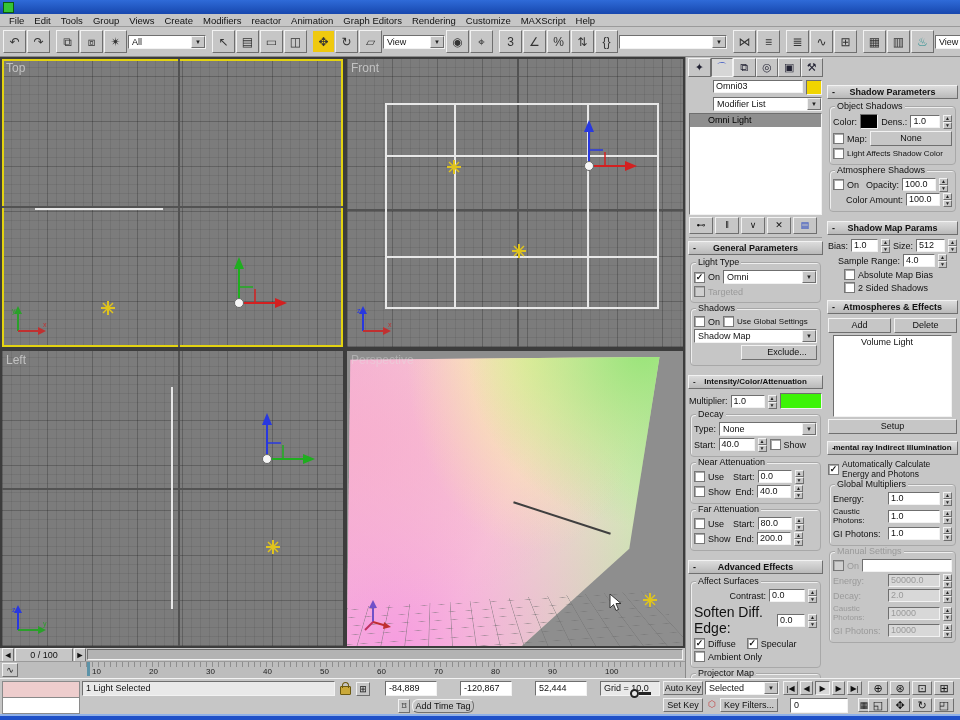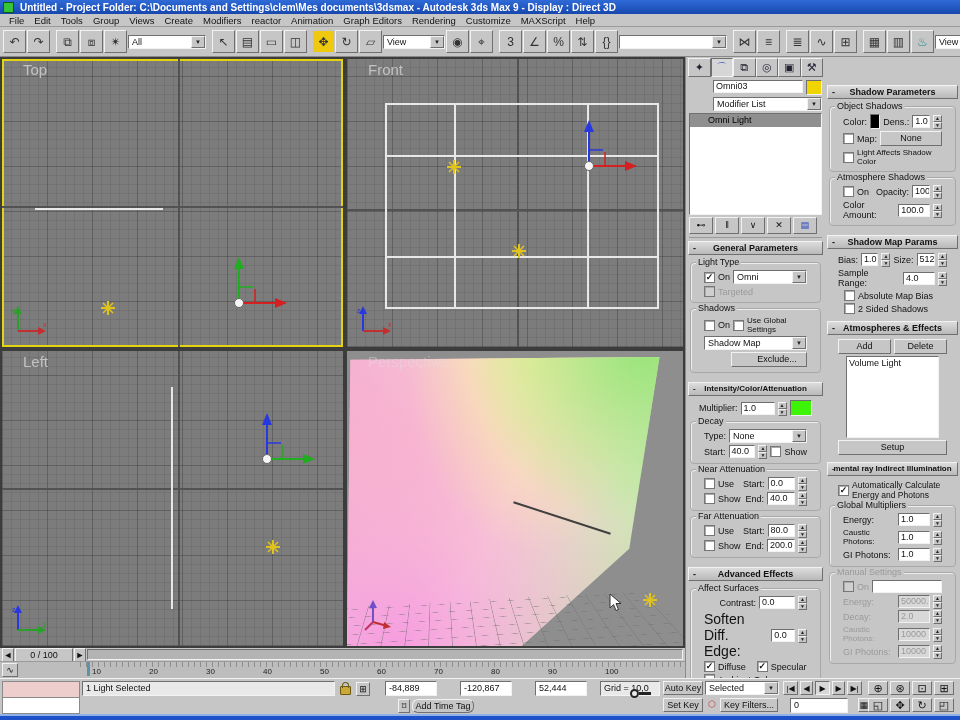--- a/index.html
+++ b/index.html
@@ -20,21 +20,21 @@
   .dd .dv{flex:1;font-size:9px;padding:0 3px;overflow:hidden;white-space:nowrap;line-height:12px;text-align:left;}
   .dd .db{width:12px;background:#c6c6c6;border:1px solid;border-color:#f2f2f2 #6f6f6f #6f6f6f #f2f2f2;font-size:6px;line-height:11px;text-align:center;color:#222;}
   
   .vp-area{position:absolute;left:0;top:57px;width:685px;height:591px;background:#3c3c3c;}
   .vp{position:absolute;background:#7c7c7c;overflow:hidden;
       background-image:
         repeating-linear-gradient(0deg,rgba(0,0,0,.16) 0 1px,transparent 1px 45px),
         repeating-linear-gradient(90deg,rgba(0,0,0,.16) 0 1px,transparent 1px 45px),
         repeating-linear-gradient(0deg,rgba(0,0,0,.07) 0 1px,transparent 1px 9px),
         repeating-linear-gradient(90deg,rgba(0,0,0,.07) 0 1px,transparent 1px 9px);}
-  .vp-label{position:absolute;left:21px;top:2px;color:#c2c2c2;font-size:15px;z-index:6;}
+  .vp-label{position:absolute;left:4px;top:2px;color:#c2c2c2;font-size:12px;z-index:6;}
   .vp.active{outline:2px solid #e3d311;outline-offset:-2px;}
   .axis-h{position:absolute;left:0;height:2px;background:#525252;width:100%;}
   .axis-v{position:absolute;top:0;width:2px;background:#525252;height:100%;}
   .wire{position:absolute;background:#e8e8e8;}
   .wire-rect{position:absolute;border:2px solid #e8e8e8;background:transparent;}
   .tripod{position:absolute;z-index:5;}
   .gizmo{position:absolute;z-index:6;}
   .lcross{position:absolute;z-index:5;}
   .vp-persp{background:#8e8e8e;background-image:none;}
   .volgrad{position:absolute;left:0;top:0;width:100%;height:100%;
@@ -63,30 +63,30 @@
   .stack{height:100px;margin:2px 3px;overflow:hidden;}
   .stack-item{height:13px;line-height:13px;padding-left:18px;background:#8f8f8f;color:#000;font-size:9px;}
   .stackbtns{display:flex;gap:2px;margin:2px 3px;border-bottom:1px solid #999;padding-bottom:3px;}
   .sb{width:22px;height:15px;text-align:center;font-size:9px;line-height:14px;}
   .ro{margin:3px 2px 4px;}
   .roh{height:12px;line-height:12px;font-weight:bold;font-size:9px;text-align:center;background:linear-gradient(#dcdcdc,#b9b9b9);border:1px solid;border-color:#f2f2f2 #6f6f6f #6f6f6f #f2f2f2;position:relative;}
   .roh i{position:absolute;left:4px;font-style:normal;font-weight:bold;}
   .rob{padding:2px 1px 1px;}
   .grp{border:1px solid #a8a8a8;border-radius:4px;box-shadow:1px 1px 0 #eee inset;margin:5px 1px 4px;padding:5px 3px 3px;position:relative;}
   .gt{position:absolute;top:-6px;left:5px;background:#c6c6c6;padding:0 2px;font-size:9px;line-height:10px;}
-  .r{display:flex;align-items:center;gap:3px;margin:2px 10px;}
+  .r{display:flex;align-items:center;gap:3px;margin:2px 0;}
   .cb{width:9px;height:9px;background:#fff;border:1px solid #777;box-shadow:inset 1px 1px 0 #aaa;flex:0 0 auto;font-size:9px;line-height:8px;text-align:center;}
   .cb.on::after{content:"✓";font-weight:bold;}
   .cb.dis{background:#cfcfcf;}
   .sp{width:9px;height:13px;display:flex;flex-direction:column;flex:0 0 auto;}
   .sp i{flex:1;font-style:normal;font-size:5px;line-height:5px;text-align:center;background:#c6c6c6;border:1px solid;border-color:#f2f2f2 #6f6f6f #6f6f6f #f2f2f2;color:#222;}
   .btn{background:#c6c6c6;border:1px solid;border-color:#f2f2f2 #6f6f6f #6f6f6f #f2f2f2;font-size:9px;text-align:center;line-height:13px;}
   .dis, .dis *{color:#9a9a9a;}
   .dis .fld{background:#d8d8d8;}
-  .listbox{height:80px;margin:2px 18px;}
+  .listbox{height:80px;margin:2px 5px;padding-left:25px;}
   
   .timeslider{position:absolute;left:0;top:648px;width:685px;height:13px;background:#c6c6c6;display:flex;align-items:center;gap:1px;padding:0 2px;box-sizing:border-box;}
   .ts-groove{flex:1;height:9px;background:#b3b3b3;border:1px solid;border-color:#6f6f6f #f2f2f2 #f2f2f2 #6f6f6f;}
   .trackbar{position:absolute;left:0;top:661px;width:685px;height:17px;background:#bdbdbd;border-top:1px solid #9a9a9a;
     background-image:repeating-linear-gradient(90deg,rgba(0,0,0,.25) 0 1px,transparent 1px 6px);background-position:80px 0;background-size:605px 5px;background-repeat:no-repeat;}
   .tb-num{position:absolute;top:5px;font-size:8px;color:#222;}
   .frame-marker{position:absolute;left:87px;top:0;width:3px;height:14px;background:#5c93a8;}
   .statusbar{position:absolute;left:0;top:678px;width:960px;height:36px;background:#c6c6c6;border-top:1px solid #f2f2f2;}
   .mini-pink{position:absolute;left:2px;top:2px;width:76px;height:15px;background:#eecdcd;border:1px solid #8a8a8a;}
   .mini-white{position:absolute;left:2px;top:18px;width:76px;height:15px;background:#fff;border:1px solid #8a8a8a;}
@@ -101,21 +101,20 @@
   .nav-btn{font-size:11px;line-height:13px;}
   .pb-btn{font-size:8px;line-height:13px;}
 </style>
 </head>
 <body>
 
 <div class="win">
 
   <div class="titlebar">
     <span class="appicon"></span>
-    <span>Untitled    - Project Folder: C:\Documents and Settings\clem\Mes documents\3dsmax        -    Autodesk 3ds Max 9        -    Display : Direct 3D</span>
   </div>
 
   <div class="menubar">
     <span>File</span>
     <span>Edit</span>
     <span>Tools</span>
     <span>Group</span>
     <span>Views</span>
     <span>Create</span>
     <span>Modifiers</span>

